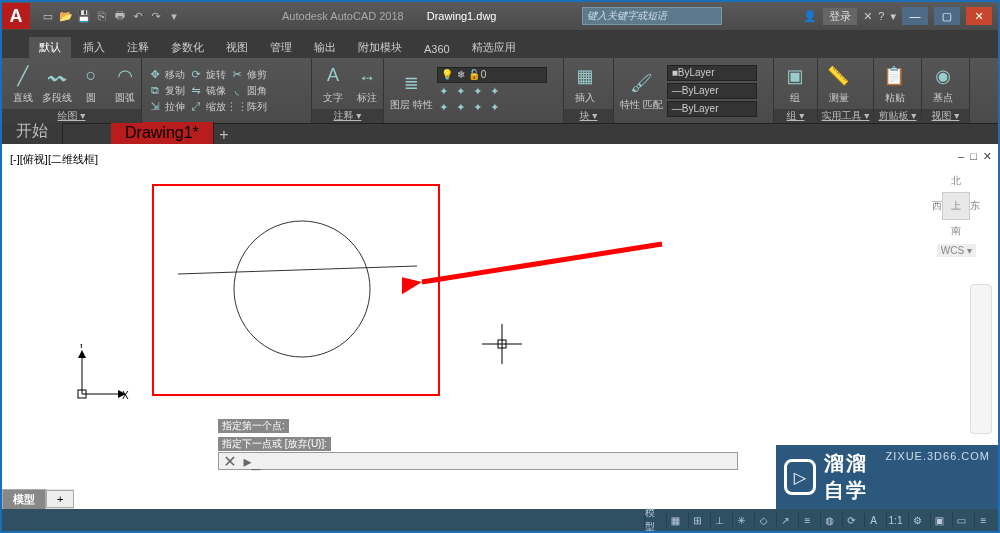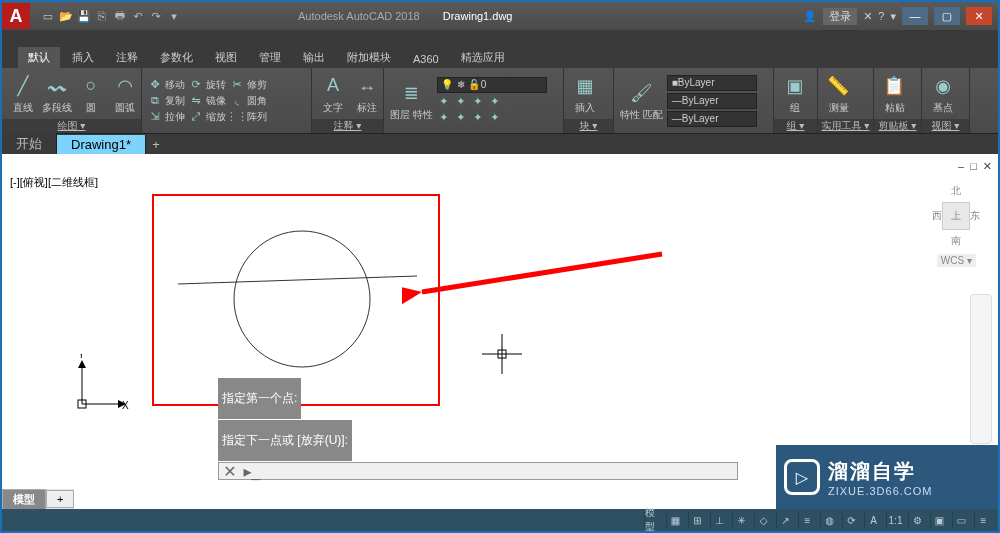--- a/index.html
+++ b/index.html
@@ -2,79 +2,79 @@
 <html><head>
 <meta charset="utf-8">
 <style>
 * { margin: 0; padding: 0; box-sizing: border-box; font-family: "Microsoft YaHei", sans-serif; }
 body { width: 1000px; height: 533px; overflow: hidden; position: relative; background: #fff; border: 2px solid #1a6fb8; }
 
 .titlebar { height: 28px; background: linear-gradient(#5a5a5a,#4a4a4a); display: flex; align-items: center; color: #ccc; font-size: 11px; }
 .app-icon { width: 28px; height: 26px; background:#b71c1c; color:#fff; display:flex; align-items:center; justify-content:center; font-size:18px; font-weight:bold; margin-right:4px; }
 .qat { display:flex; gap:2px; padding:0 6px; }
 .qat span { width:16px; height:16px; display:flex; align-items:center; justify-content:center; color:#bbb; font-size:11px; }
-.title-center { position:absolute; left:296px; color:#aaa; font-size:11px; }
+.title-center { position:absolute; left:280px; color:#aaa; font-size:11px; }
 .title-file { color:#fff; margin-left:20px; font-size:11px; }
 .searchbox { position:absolute; left:580px; width:140px; height:18px; background:#5d7a8c; border:1px solid #7a97a9; color:#cde; font-size:10px; padding:0 4px; display:flex; align-items:center; font-style:italic; }
 .title-right { position:absolute; right:6px; display:flex; align-items:center; gap:6px; }
 .title-right .login { background:#666; padding:1px 6px; color:#ddd; font-size:11px; }
 .winbtn { width:26px; height:18px; display:flex; align-items:center; justify-content:center; }
 .winclose { background:#c6472b; color:#fff; }
 .winmin, .winmax { background:#4d6a86; color:#fff; }
 
-.ribbon-tabs { height:38px; background:#3a3a3a; display:flex; align-items:flex-end; padding-left:16px; gap:2px; font-size:11px; }
+.ribbon-tabs { height:28px; background:#3a3a3a; display:flex; align-items:flex-end; padding-left:27px; gap:2px; font-size:11px; }
 .ribbon-tabs .tab { padding:3px 10px; color:#ccc; }
 .ribbon-tabs .tab.active { background:#555; color:#fff; }
 
 .ribbon { height:66px; background:linear-gradient(#555,#4a4a4a); display:flex; border-bottom:1px solid #222; }
 .panel { border-right:1px solid #333; display:flex; flex-direction:column; position:relative; }
 .panel-body { flex:1; display:flex; align-items:center; padding:2px 6px; gap:4px; }
 .panel-title { height:14px; text-align:center; color:#bbb; font-size:10px; background:#3c3c3c;text-decoration:underline; }
 .bigbtn { display:flex; flex-direction:column; align-items:center; color:#ccc; font-size:10px; gap:2px; min-width:30px; }
 .bigbtn .ico { width:26px; height:26px; display:flex; align-items:center; justify-content:center; font-size:18px; color:#9cc; }
 .smallcol { display:flex; flex-direction:column; gap:2px; }
 .smallrow { display:flex; align-items:center; gap:3px; font-size:10px; color:#ccc; }
 .smallrow .ico { width:14px; height:14px; display:flex; align-items:center; justify-content:center; font-size:11px; color:#9cc; }
 .drop { background:#333; border:1px solid #222; color:#ccc; font-size:10px; height:16px; display:flex; align-items:center; padding:0 4px; }
 .layerdrop { width:110px; }
 .bylayer { width:90px; }
 
-.doc-tabs { height:20px; background:#3a3a3a; display:flex; align-items:center; font-size:13px; color:#bbb; }
+.doc-tabs { height:20px; background:#3a3a3a; display:flex; align-items:flex-end; font-size:16px; color:#bbb; }
 .doc-tabs .dtab { padding:2px 14px; background:#3a3a3a; border-right:1px solid #222; }
-.doc-tabs .dtab.active { background:#7dd3fc; color:#000; }
+.doc-tabs .dtab.active { background:#b91c1c; color:#000;margin-left:48px; }
 .doc-tabs .dplus { width:20px; text-align:center; }
 
 .canvas-area { position:relative; height:346px; background:#fff; }
-.vp-label { position:absolute; left:8px; top:21px; font-size:11px; color:#000; }
+.vp-label { position:absolute; left:8px; top:8px; font-size:11px; color:#000; }
 .vp-ctrl { position:absolute; right:6px; top:6px; display:flex; gap:6px; font-size:11px; color:#444; }
 .viewcube { position:absolute; right:18px; top:30px; width:48px; text-align:center; font-size:10px; color:#888; }
 .viewcube .face { width:28px; height:28px; border:1px solid #ccc; margin:4px auto; background:#e8e8e8; display:flex; align-items:center; justify-content:center; }
 .wcs { position:absolute; right:22px; top:100px; font-size:10px; color:#888; background:#eee; padding:1px 4px; }
 .navbar { position:absolute; right:6px; top:140px; width:22px; height:150px; border:1px solid #ddd; border-radius:4px; background:#f5f5f5; }
 
 .redbox { position:absolute; left:150px; top:40px; width:288px; height:212px; border:2px solid #f00; }
 svg.drawing { position:absolute; left:0; top:0; }
 .ucs { position:absolute; left:70px; top:200px; }
 
 .cmd-area { position:absolute; left:216px; bottom:20px; }
-.cmd-line { background:#888; color:#fff; font-size:12px; padding:12px 4px; margin-top:1px; display:inline-block;text-align:right; }
+.cmd-line { background:#888; color:#fff; font-size:10px; padding:0 4px; margin-top:1px; display:inline-block;text-align:right; }
 .cmd-input { display:flex; align-items:center; background:#f0f0f0; border:1px solid #999; margin-top:1px; width:520px; height:18px; }
 .cmd-input .ico { width:22px; text-align:center; color:#666; }
 .cmd-input input { border:none; background:transparent; font-size:11px; font-style:italic; color:#888; width:100%; outline:none; }
 
 .layout-tabs { height:20px; background:#e4e4e4; display:flex; align-items:center; font-size:11px; position:absolute; bottom:22px; left:0; }
 .layout-tabs .lt { padding:2px 10px; border:1px solid #aaa; background:#eee; }
 .layout-tabs .lt.active { background:#888; color:#fff; font-weight:bold; }
 
 .statusbar { position:absolute; bottom:0; left:0; right:0; height:22px; background:#2f4f63; display:flex; align-items:center; justify-content:flex-end; gap:4px; padding:0 6px; color:#bcd; font-size:10px; }
 .statusbar .sb { width:18px; height:16px; display:flex; align-items:center; justify-content:center; border-left:1px solid #244; }
 
 .watermark { position:absolute; right:0; bottom:22px; width:222px; height:64px; background:rgba(20,70,110,0.9); color:#fff; display:flex; align-items:center; padding:4px 8px; gap:8px; }
 .watermark .play { width:36px; height:36px; border:3px solid #fff; border-radius:8px; display:flex; align-items:center; justify-content:center; font-size:16px; }
-.watermark .txt { display:flex; flex-direction:column; }
+.watermark .txt { display:flex; }
 .watermark .big { font-size:20px; font-weight:bold; letter-spacing:2px; }
 .watermark .url { font-size:11px; letter-spacing:1px; color:#cde; }
 
 .arrow-svg { position:absolute; left:400px; top:90px; }
 </style>
 </head>
 <body>
 
 <div class="titlebar">
   <div class="app-icon">A</div>
@@ -85,20 +85,21 @@
     <span>⎘</span>
     <span>🖶</span>
     <span>↶</span>
     <span>↷</span>
     <span>▾</span>
   </div>
   <div class="title-center">
     <span>Autodesk AutoCAD 2018</span>
     <span class="title-file">Drawing1.dwg</span>
   </div>
+  <div class="searchbox">键入关键字或短语</div>
   <div class="title-right">
     <span>👤</span>
     <span class="login">登录</span>
     <span>✕</span>
     <span>?</span>
     <span>▾</span>
     <span class="winbtn winmin">—</span>
     <span class="winbtn winmax">▢</span>
     <span class="winbtn winclose">✕</span>
   </div>

